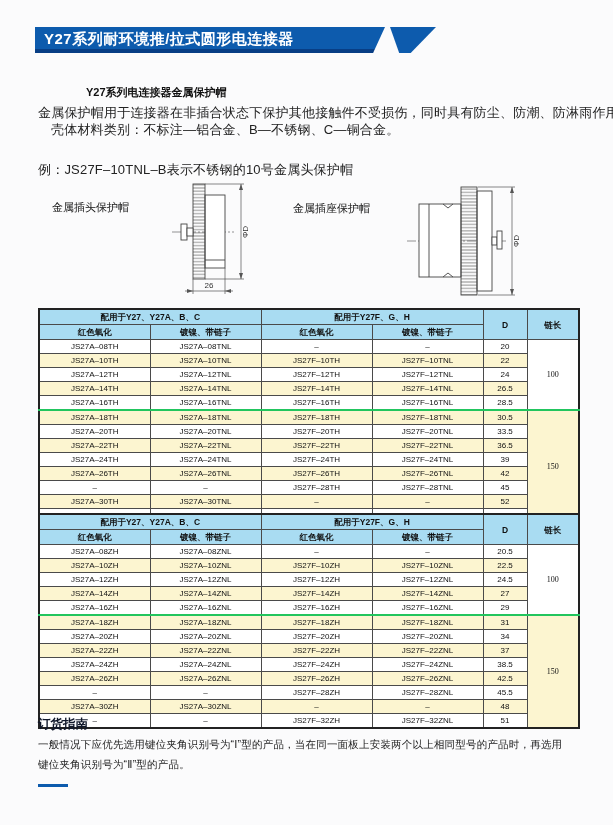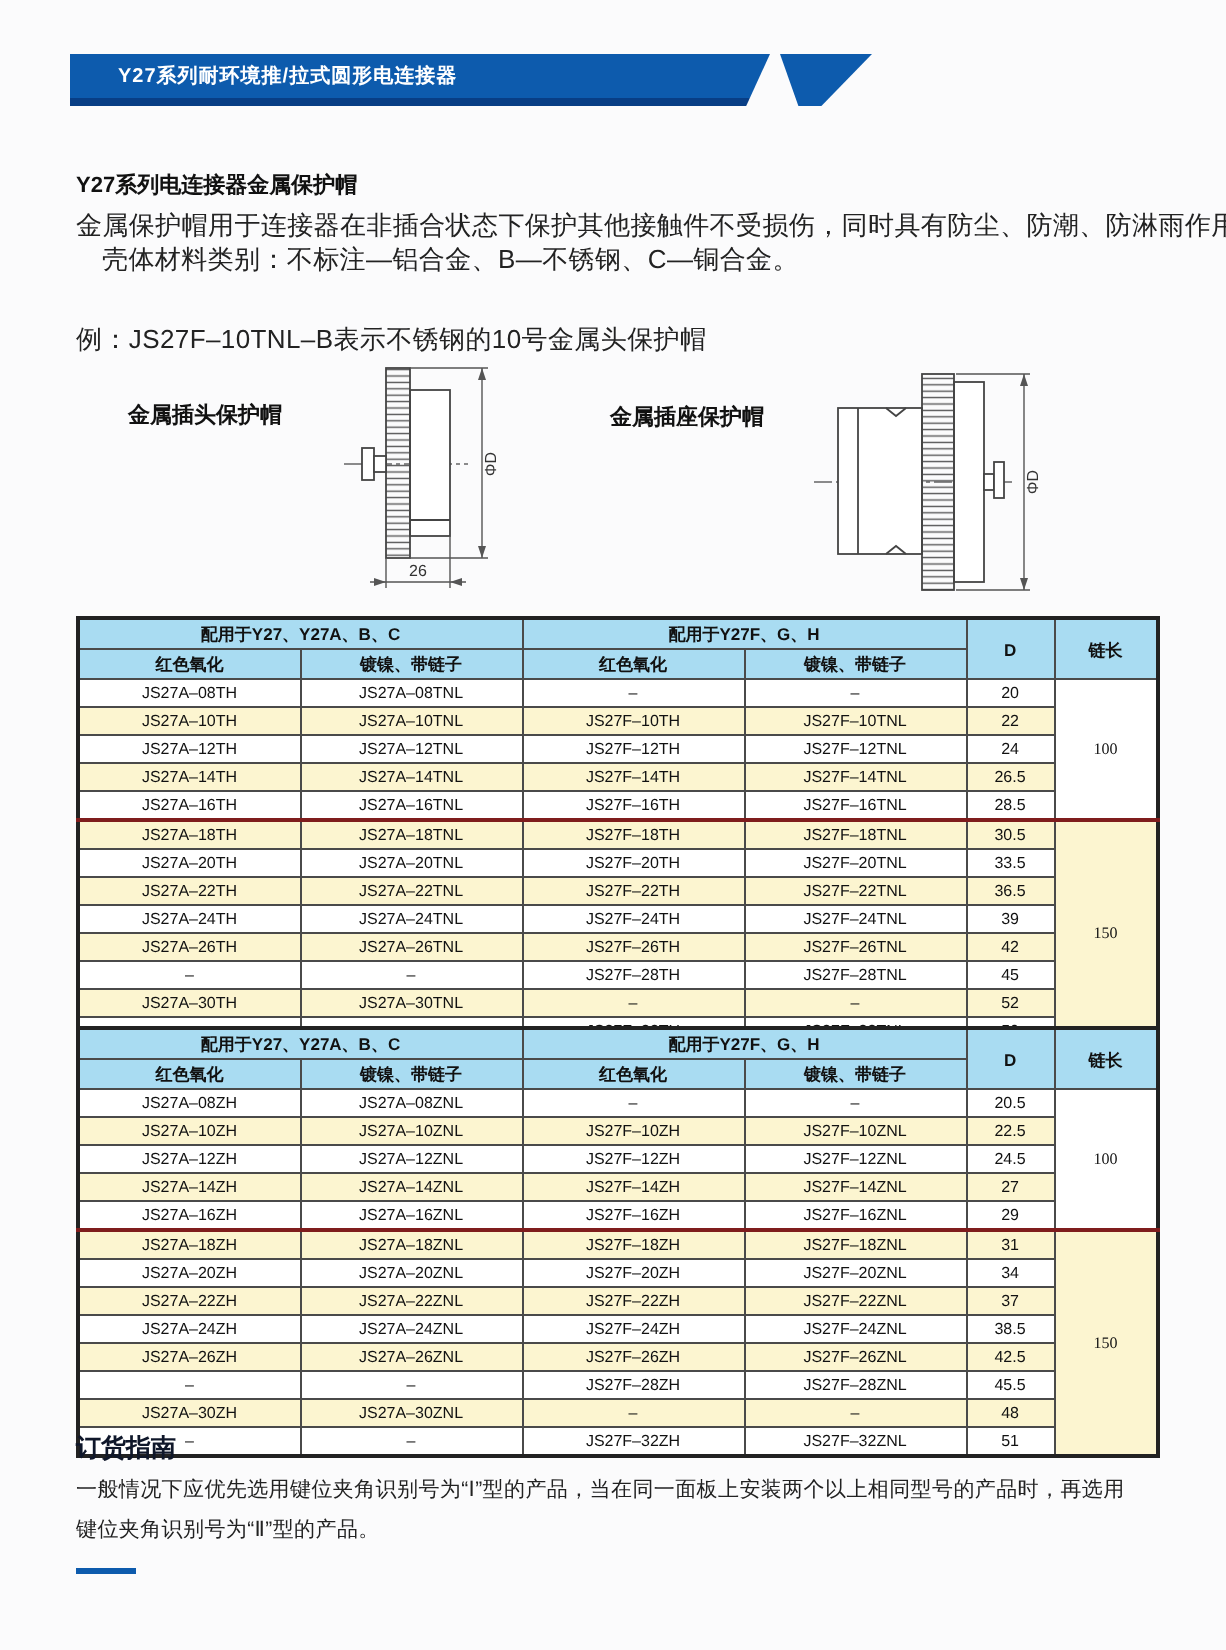--- a/index.html
+++ b/index.html
@@ -9,35 +9,35 @@
     font-family:"Liberation Sans","DejaVu Sans",sans-serif;
     color:#1a1a1a;
   }
   #page{position:absolute;inset:0;overflow:hidden;}
 
   
   .banner-main{
     position:absolute;left:35px;top:27px;width:350px;height:26px;
     background:linear-gradient(to bottom,#0d5bad 0,#0d5bad 22px,#083e85 22px,#083e85 26px);
     clip-path:polygon(0 0,100% 0,96.6% 100%,0 100%);
-    color:#fff;font-size:10px;font-weight:bold;line-height:24px;
-    padding-left:24px;letter-spacing:.5px;box-sizing:border-box;white-space:nowrap;
+    color:#fff;font-size:15px;font-weight:bold;line-height:24px;
+    padding-left:9px;letter-spacing:.5px;box-sizing:border-box;white-space:nowrap;
   }
   .banner-wedge{
     position:absolute;left:390px;top:27px;width:46px;height:26px;
     background:#0d5bad;
     clip-path:polygon(0 0,100% 0,45% 100%,20% 100%);
   }
 
   
   .sec-heading{position:absolute;left:38px;font-size:11px;font-weight:bold;color:#111;}
   .intro-line{position:absolute;left:38px;font-size:13px;color:#222;letter-spacing:.2px;white-space:nowrap;}
 
   
-  .diag-label{position:absolute;font-size:11px;font-weight:bold;color:#111;white-space:nowrap;margin-left:12px;}
+  .diag-label{position:absolute;font-size:11px;font-weight:normal;color:#111;white-space:nowrap;}
   .diag{position:absolute;}
   .diag svg{display:block;}
   .tline{stroke:#444;stroke-width:.9;fill:none;}
   .tfill{fill:#fff;stroke:#444;stroke-width:.9;}
   .cline{stroke:#666;stroke-width:.7;stroke-dasharray:9 2 2 2;fill:none;}
   .dimline{stroke:#555;stroke-width:.7;fill:none;}
   .dimtxt{font-size:8px;fill:#333;}
   .arrow{fill:#555;stroke:none;}
 
   
@@ -50,38 +50,38 @@
     border:1px solid #4a4a4a;text-align:center;vertical-align:middle;
     padding:0;font-size:8px;height:13px;line-height:13px;
     overflow:hidden;white-space:nowrap;color:#111;
   }
   table.parts-table thead th{
     background:#a9dcf2;font-weight:bold;font-size:8.5px;height:14px;line-height:14px;
   }
   table.parts-table tr.cream td{background:#fcf5d0;}
   table.parts-table td.chain{background:#fff;font-family:Liberation Serif, serif;}
   table.parts-table td.cream-cell{background:#fcf5d0;}
-  table.parts-table tr.group-start td{border-top:2px solid #7f1d1d;}
+  table.parts-table tr.group-start td{border-top:2px solid #22c55e;}
 
   
   .footer-heading{position:absolute;left:38px;font-size:12.5px;font-weight:bold;color:#0f172a;}
   .footer-line{position:absolute;left:38px;width:548px;font-size:10.5px;color:#222;letter-spacing:.2px;white-space:nowrap;}
   .footer-dash{position:absolute;left:38px;width:30px;height:3px;background:#0d5bad;}
 </style>
 </head>
 <body>
 
 <div id="page">
 
   <div class="banner-main">
     <span>Y27系列耐环境推/拉式圆形电连接器</span>
   </div>
   <div class="banner-wedge"></div>
 
-  <div class="sec-heading" style="top:85px;">Y27系列电连接器金属保护帽</div>
+  <div class="sec-heading" style="top:85px;margin-left:48px;">Y27系列电连接器金属保护帽</div>
   <div class="intro-line" style="top:104px;">金属保护帽用于连接器在非插合状态下保护其他接触件不受损伤，同时具有防尘、防潮、防淋雨作用。</div>
   <div class="intro-line" style="top:121px;margin-left:13px;">壳体材料类别：不标注—铝合金、B—不锈钢、C—铜合金。</div>
   <div class="intro-line" style="top:161px;">例：JS27F–10TNL–B表示不锈钢的10号金属头保护帽</div>
 
   <div class="diag-label" style="left:52px;top:200px;">金属插头保护帽</div>
   <div class="diag-label" style="left:293px;top:201px;">金属插座保护帽</div>
 
   <div class="diag" style="left:168px;top:180px;">
     <svg width="100" height="125" viewBox="0 0 100 125">
       <defs>

